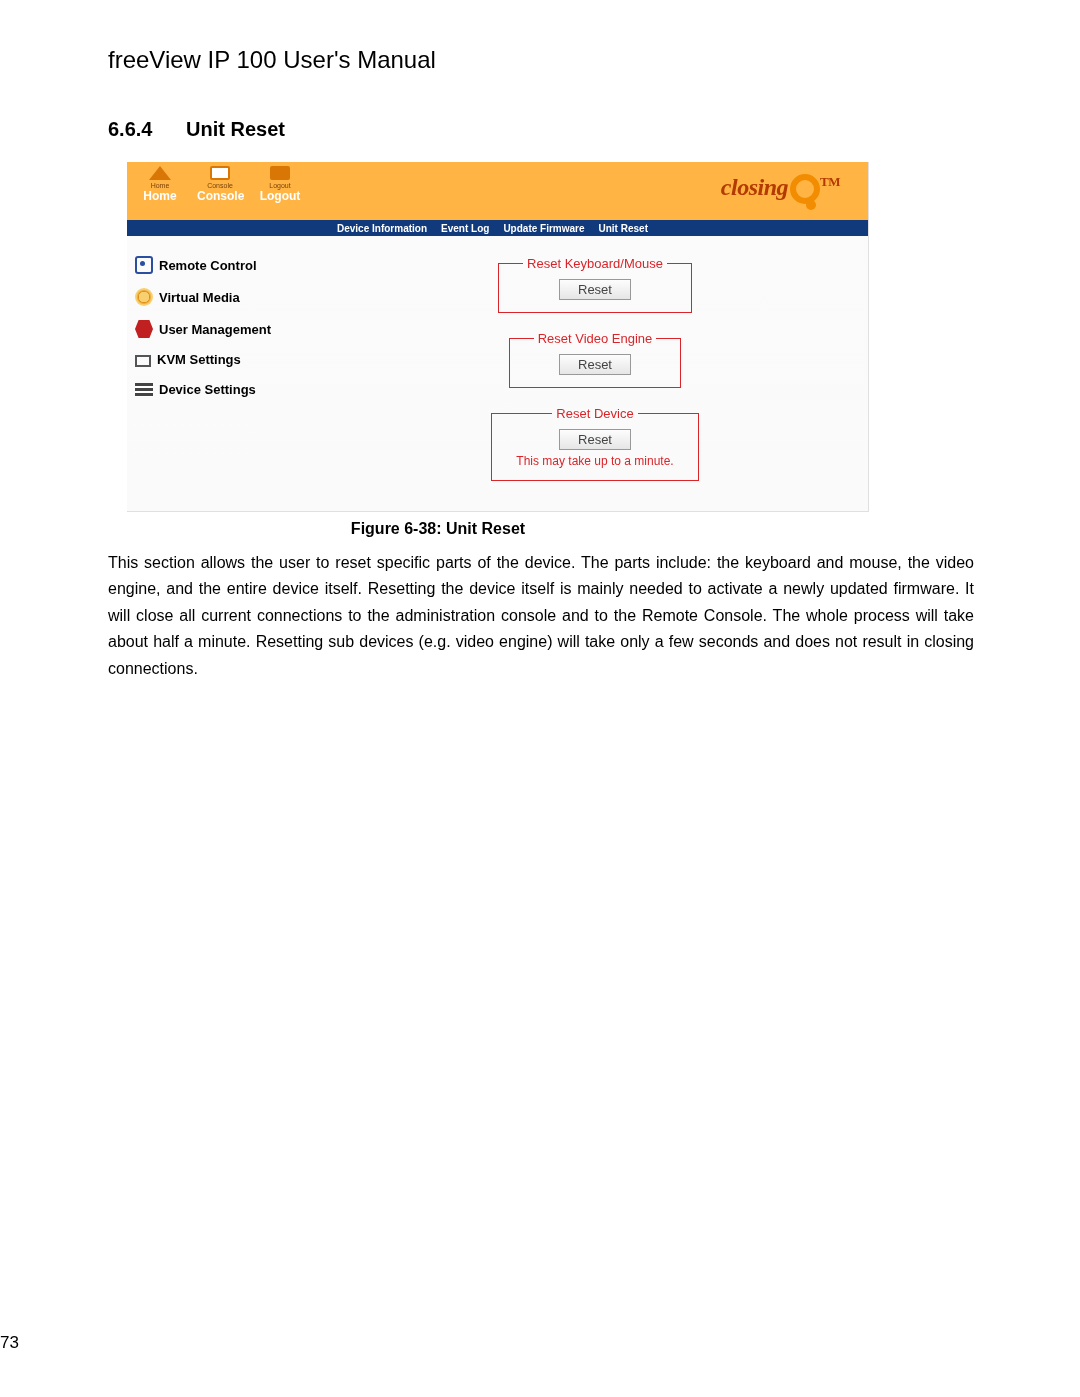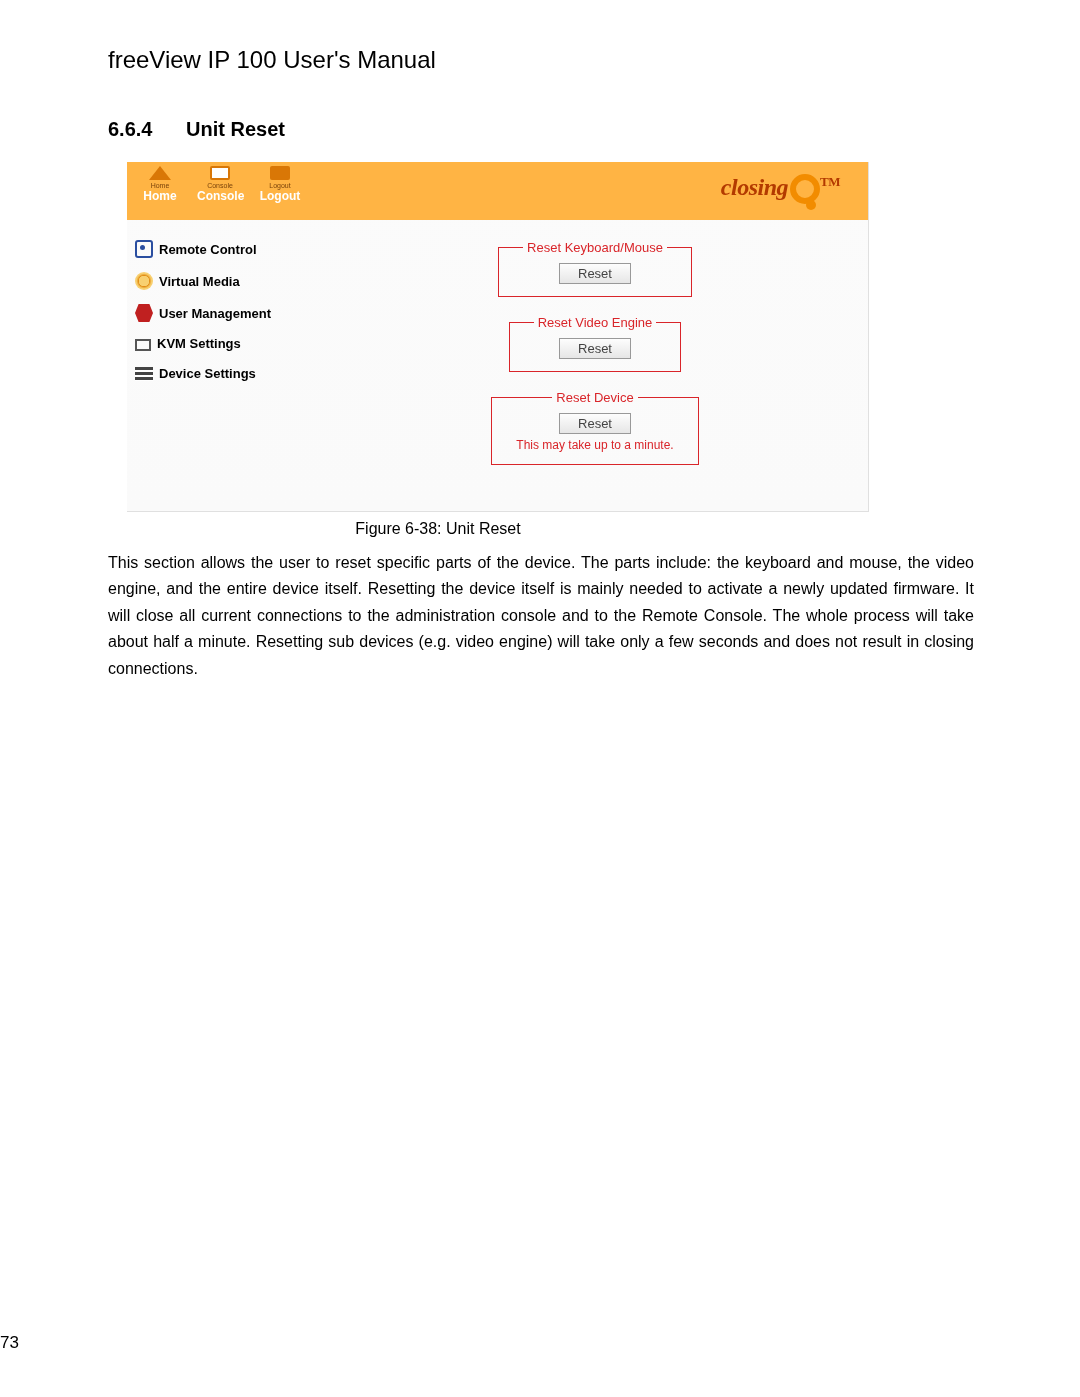--- a/index.html
+++ b/index.html
@@ -137,21 +137,21 @@
     cursor:pointer;
   }
   .warn-text { font-size:12px; margin-top:4px; }
 
   .figure-caption {
     position:absolute;
     top: 520px;
     left:0; width:876px;
     text-align:center;
     font-size:16px;
-    font-weight:normal;
+    font-weight:bold;
   }
 
   .body-text {
     position:absolute;
     top: 550px;
     left:108px;
     width: 866px;
     font-size:16px;
     line-height: 1.65;
     text-align: justify;
@@ -194,20 +194,26 @@
         <span class="nav-icon logout"></span>
         <div class="nav-small">Logout</div>
         <div class="nav-label">Logout</div>
       </div>
     </div>
     <div class="brand">
       <span>closing</span><span class="nine"></span><sup>TM</sup>
     </div>
   </div>
 
+  <div class="subnav">
+    <span>Device Information</span>
+    <span>Event Log</span>
+    <span>Update Firmware</span>
+    <span>Unit Reset</span>
+  </div>
 
   <div class="fig-body">
     <div class="sidebar">
       <div class="side-item">
         <span class="icon rc"></span>
         <span class="lbl">Remote Control</span>
       </div>
       <div class="side-item">
         <span class="icon vm"></span>
         <span class="lbl">Virtual Media</span>

